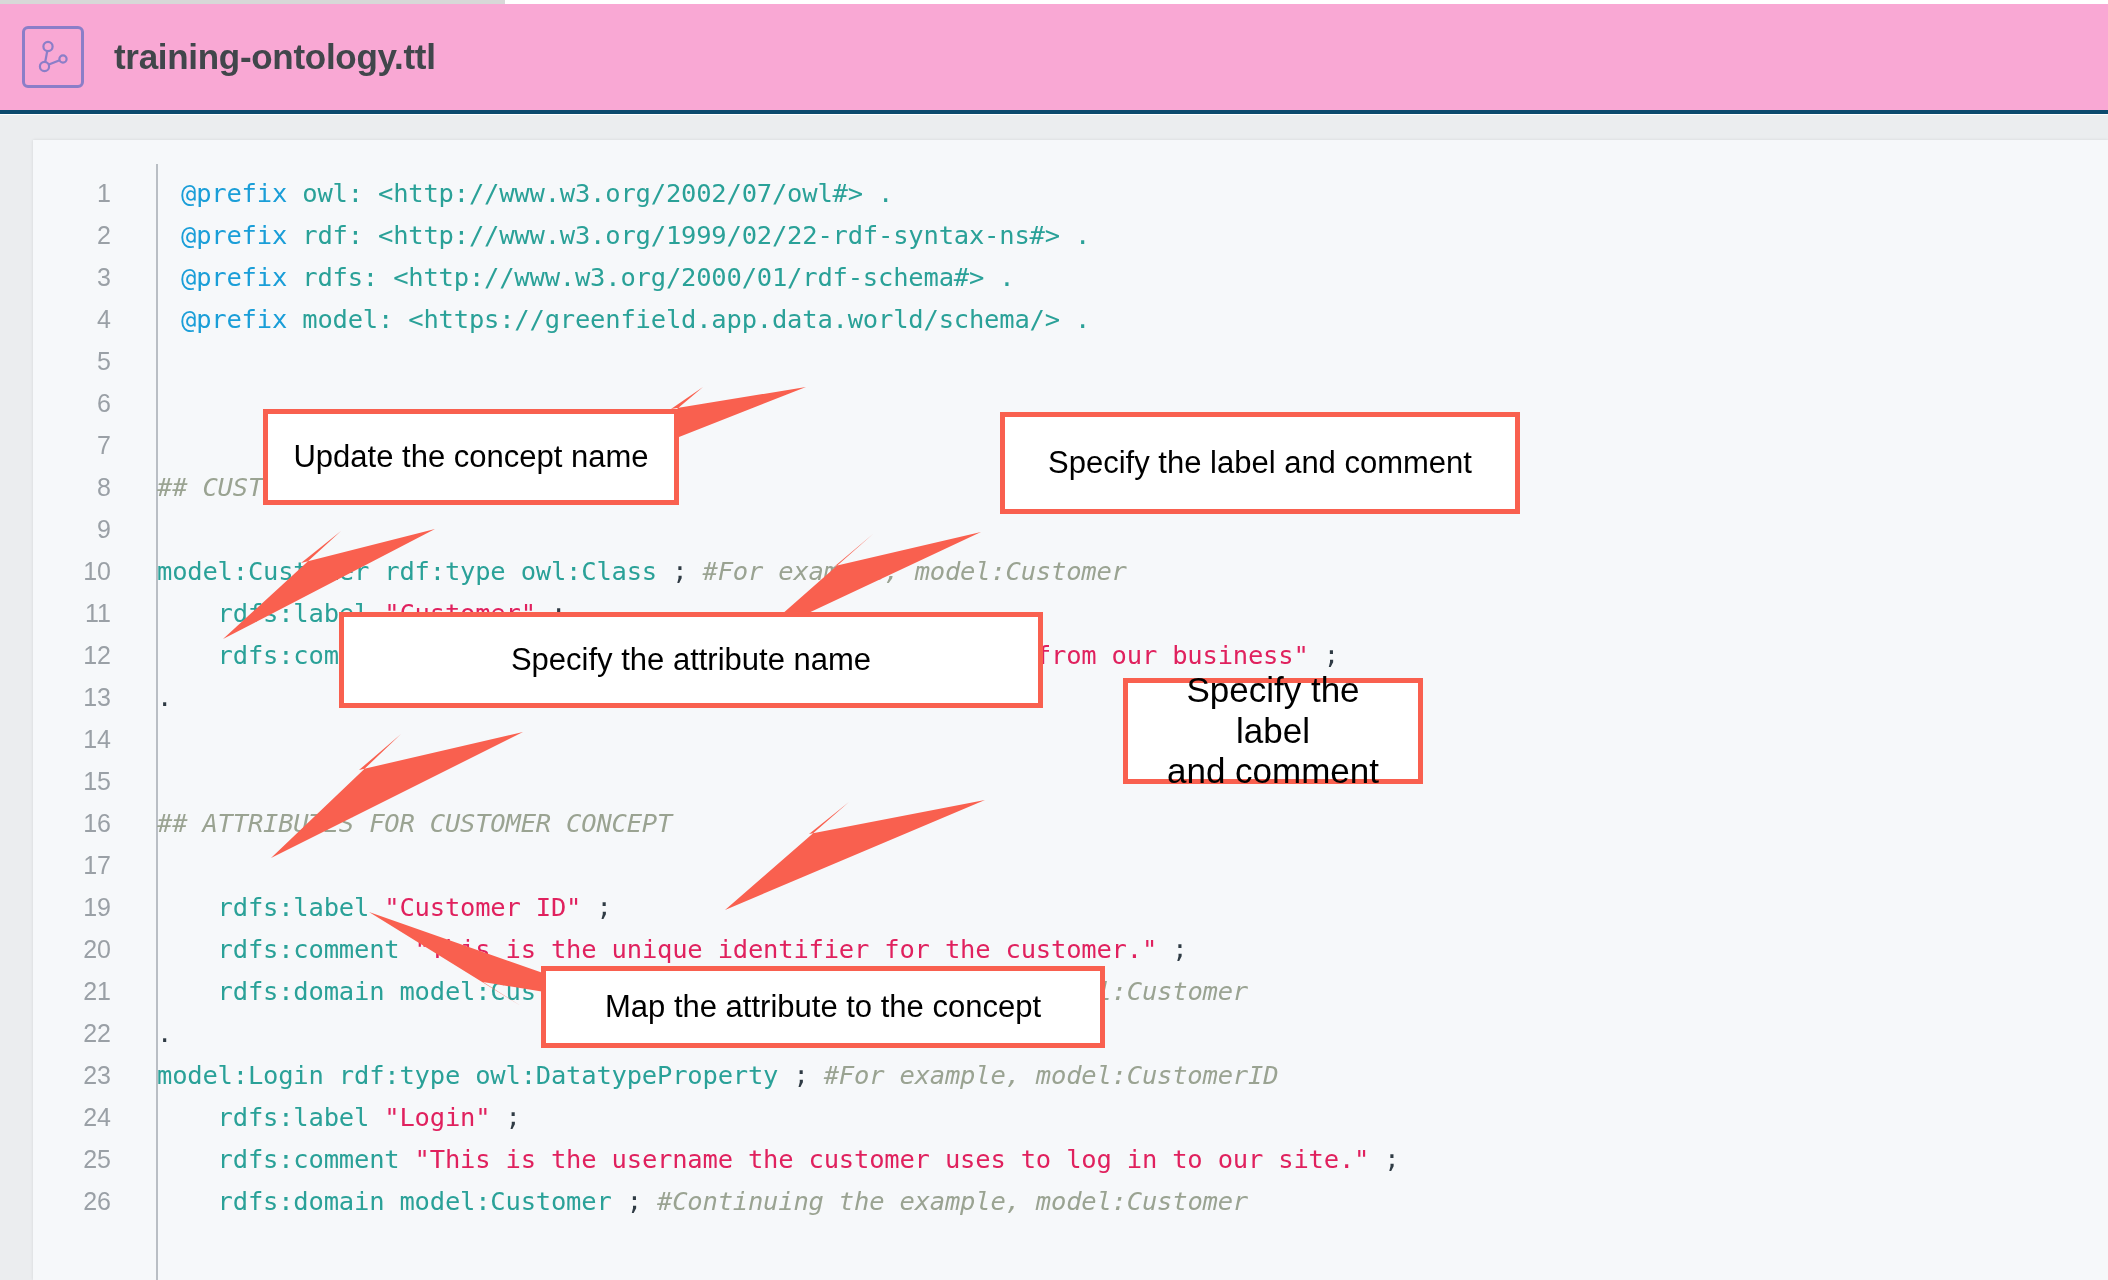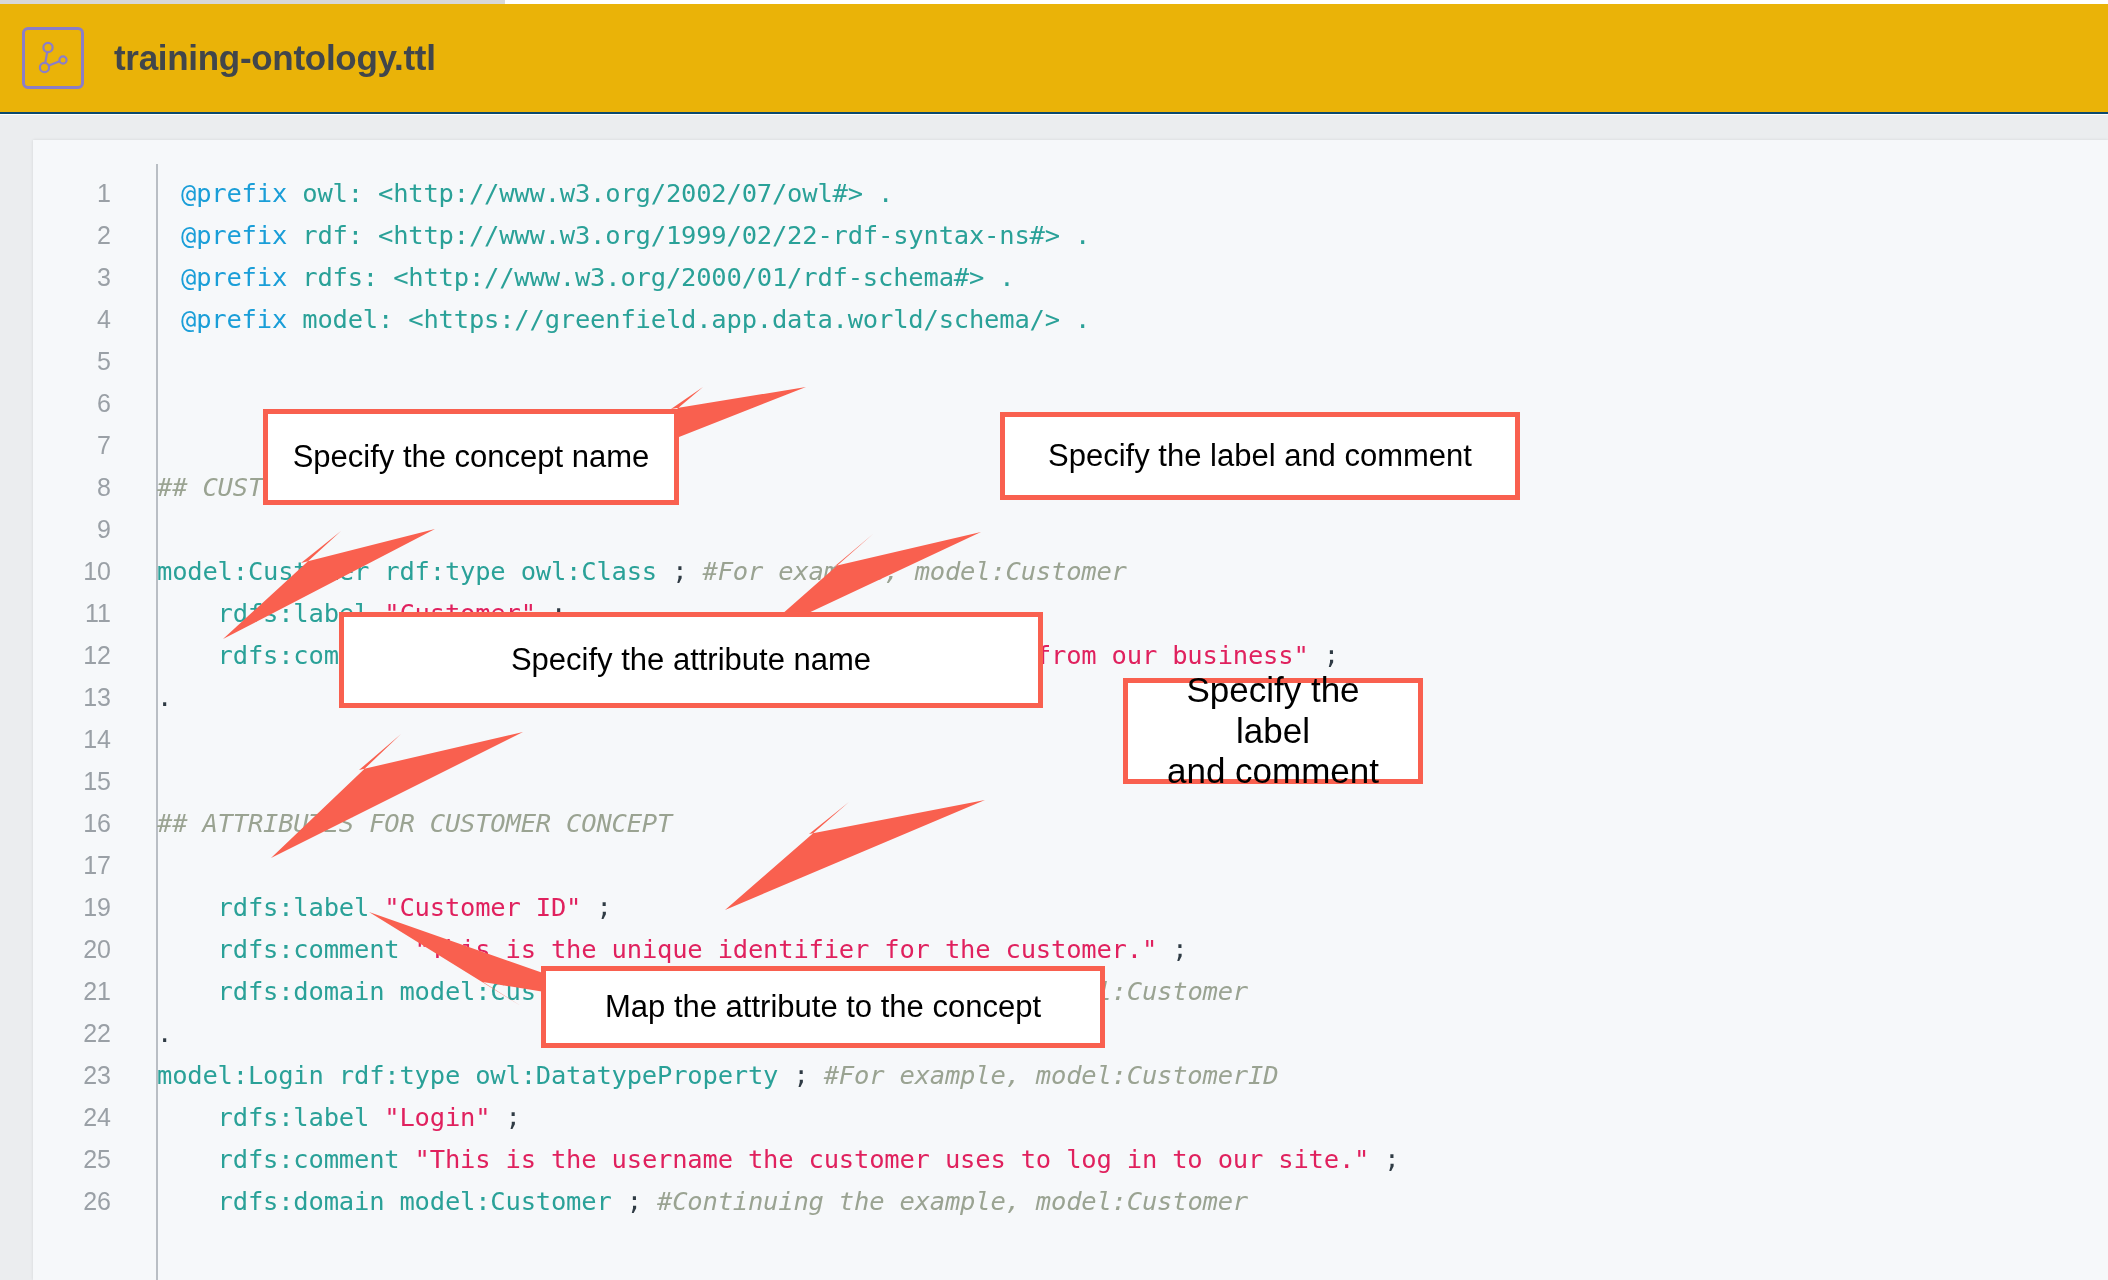--- a/index.html
+++ b/index.html
@@ -26,22 +26,22 @@
     width: 505px; height: 4px;
     background: #d8d8d8;
   }
 
   
   .header {
     position: absolute;
     left: 0; top: 4px;
     width: 2108px;
     height: 110px;
-    background: #eab308;
-    border-bottom: 2px solid #0c4a6e;
+    background: #f9a8d4;
+    border-bottom: 4px solid #0c4a6e;
     display: flex;
     align-items: center;
     padding-left: 22px;
   }
   .file-icon {
     width: 62px; height: 62px;
     border: 3px solid #8b7ec8;
     border-radius: 6px;
     display: flex;
     align-items: center;
@@ -311,24 +311,24 @@
     </div>
 
     <div class="tail" style="left:300px; top:760px; width:340px; height:150px;">
       <svg width="340" height="150" viewBox="0 0 340 150">
         <polygon points="310,108 36,12 188,106 150,82" fill="#f9604f"></polygon>
       </svg>
     </div>
 
 
     <div class="callout" style="left:230px; top:269px; width:416px; height:96px;">
-      <span>Specify the concept name</span>
-    </div>
-
-    <div class="callout" style="left:967px; top:272px; width:520px; height:88px;">
+      <span>Update the concept name</span>
+    </div>
+
+    <div class="callout" style="left:967px; top:272px; width:520px; height:102px;">
       <span>Specify the label and comment</span>
     </div>
 
     <div class="callout" style="left:306px; top:472px; width:704px; height:96px;">
       <span>Specify the attribute name</span>
     </div>
 
     <div class="callout two-line" style="left:1090px; top:538px; width:300px; height:106px; flex-direction:column;">
       <span>Specify the label</span>
       <span>and comment</span>

